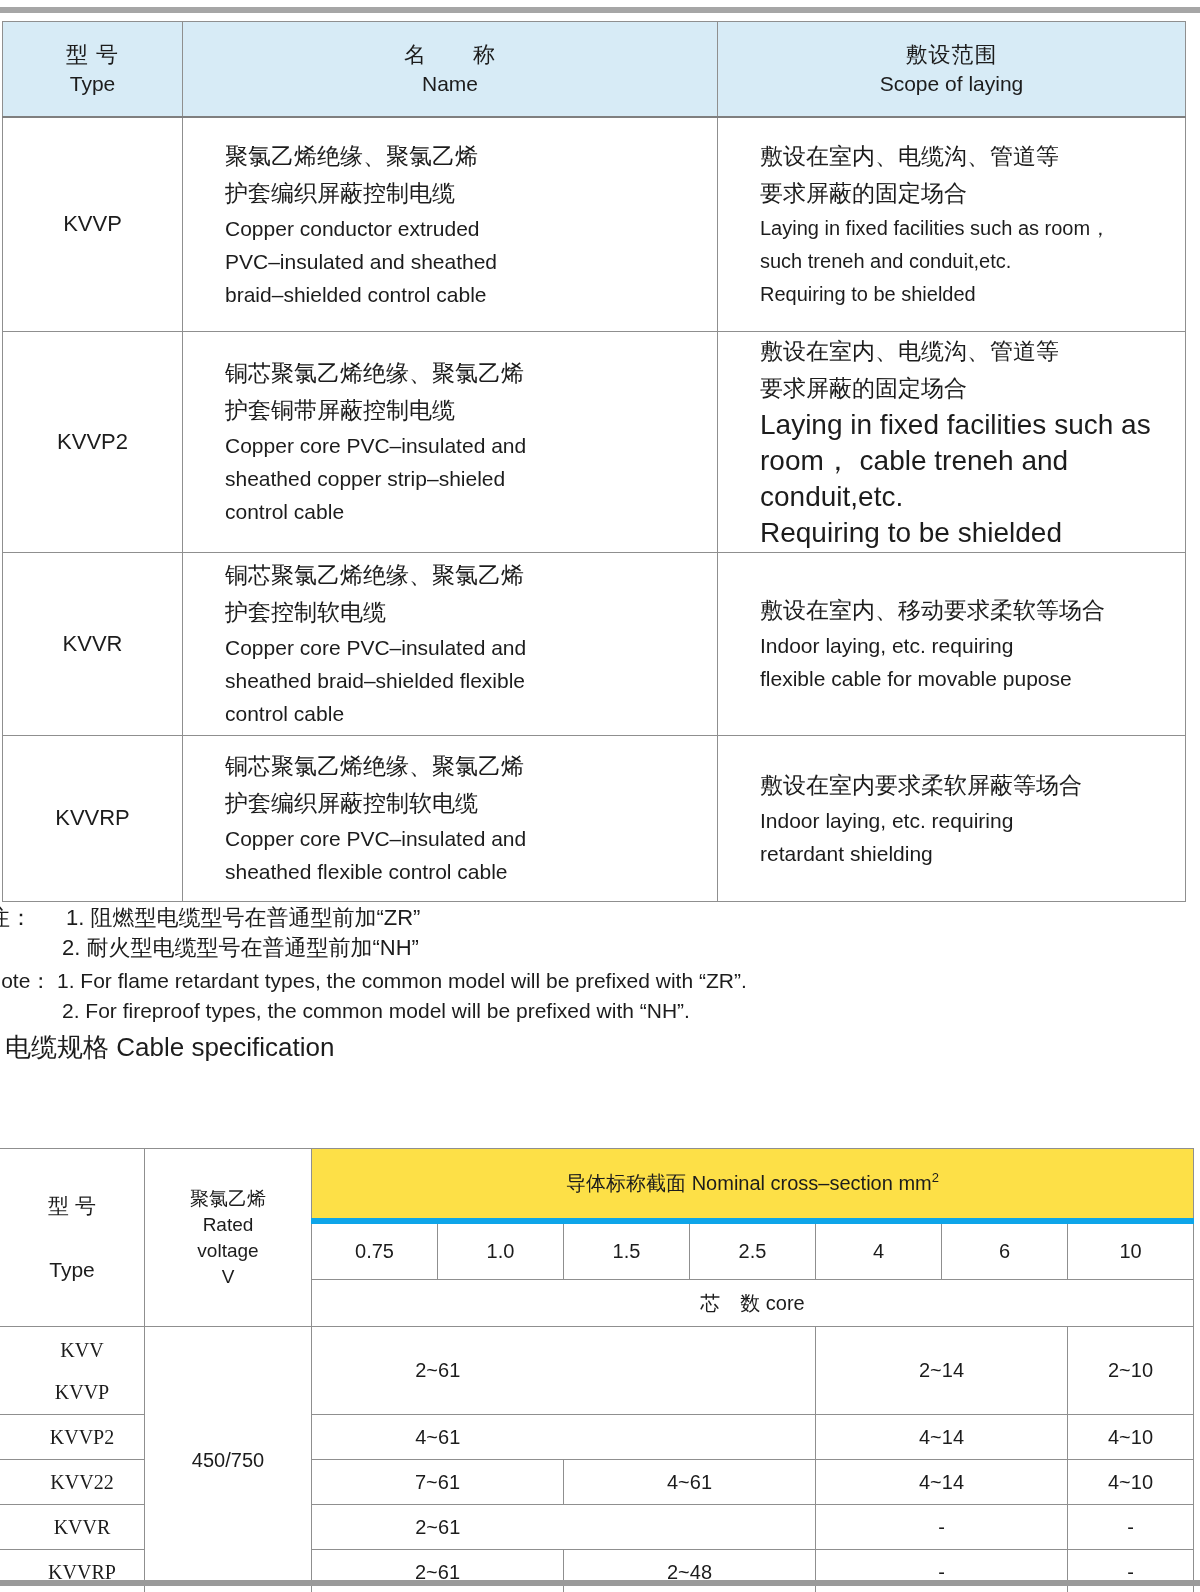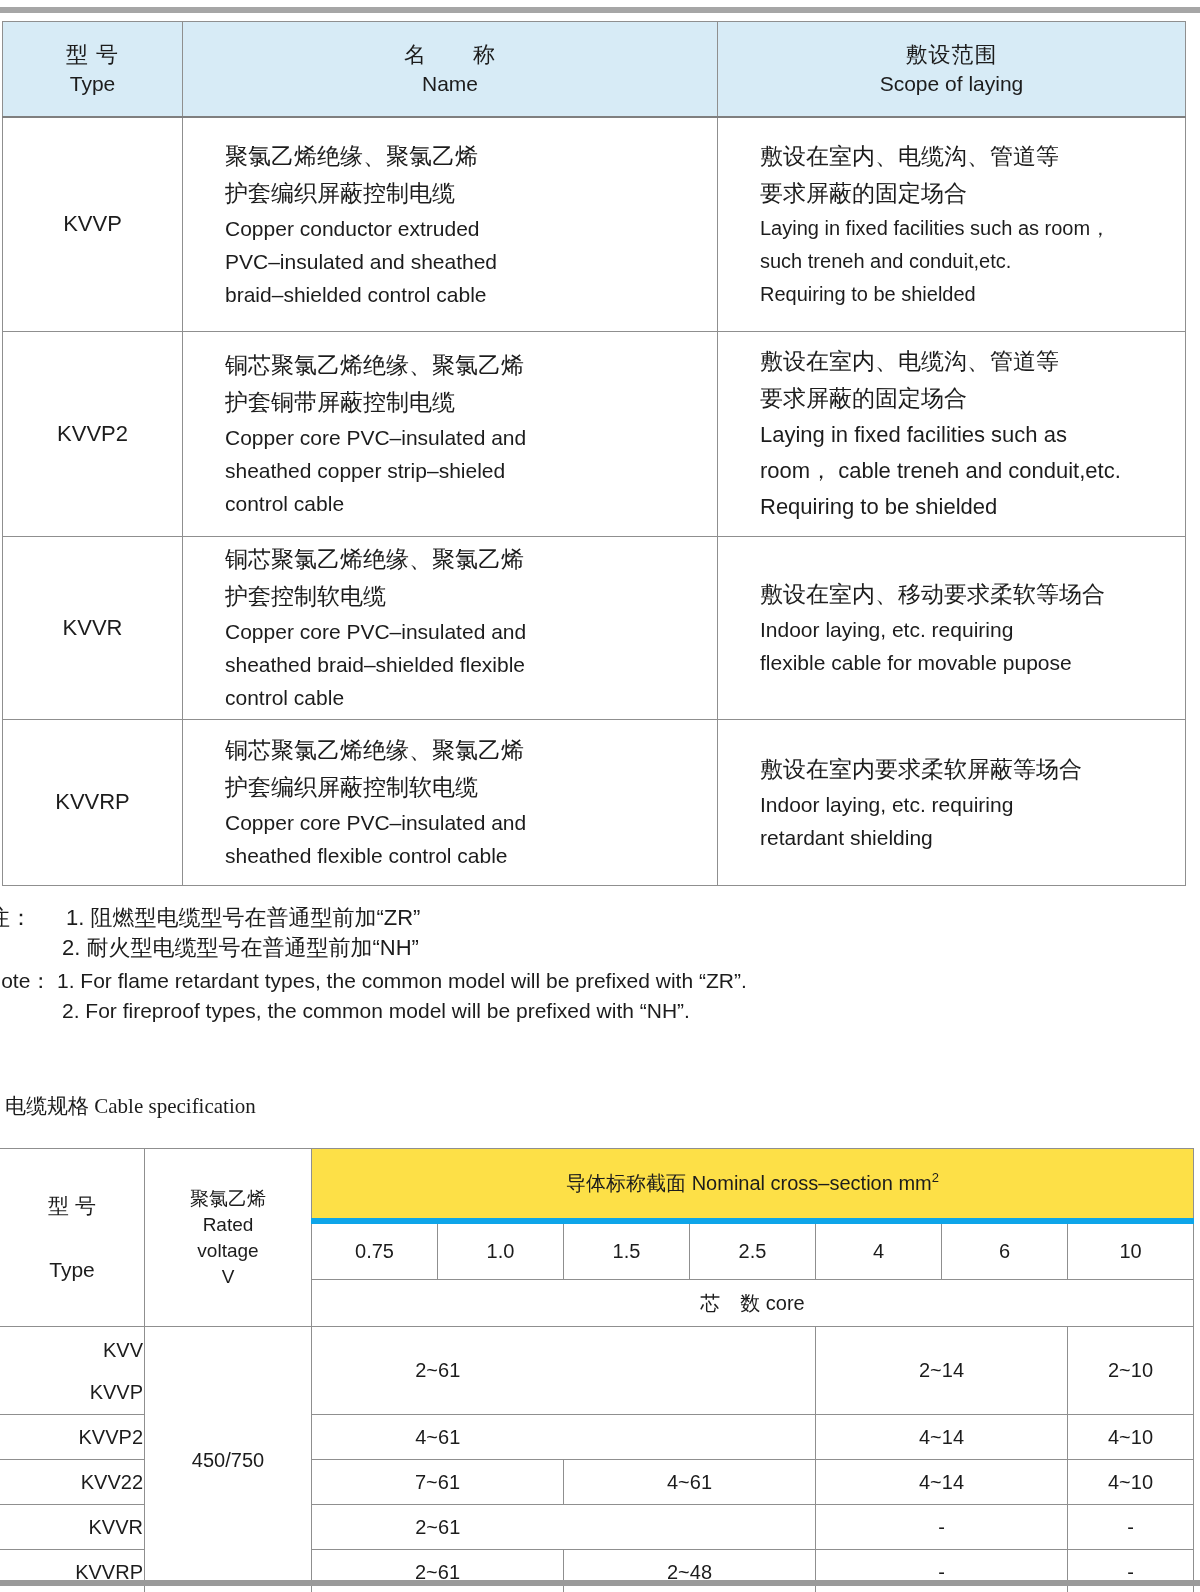--- a/index.html
+++ b/index.html
@@ -21,46 +21,46 @@
   .type-table .hdr .en{font-size:21px;line-height:28px;}
   .type-table .c-type{text-align:center;font-size:22px;}
   .type-table .c-name,.type-table .c-scope{padding-left:42px;padding-right:6px;}
   .type-table .cn{font-size:23px;line-height:37px;}
   .type-table .en{font-size:21px;line-height:33px;}
   .type-table .r0{height:214px;}
   .type-table .r1{height:205px;}
   .type-table .r2{height:183px;}
   .type-table .r3{height:166px;}
   .type-table .r0 .c-scope .en{font-size:20px;}
-  .type-table .r1 .c-scope .en{font-size:22px;line-height:36px;}
+  .type-table .r1 .c-scope .en{font-size:28px;line-height:36px;}
 
   
   .notes{position:absolute;left:0;top:0;width:1200px;height:0;}
   .notes span{position:absolute;white-space:nowrap;line-height:30px;}
   .notes .cn{font-size:22px;}
   .notes .en{font-size:21px;}
 
   
-  .section-title{position:absolute;left:5px;top:1091px;font-size:21px;line-height:30px;font-family:Liberation Serif, serif;}
+  .section-title{position:absolute;left:5px;top:1032px;font-size:26px;line-height:30px;}
 
   
   .spec-table{position:absolute;left:-1px;top:1137px;width:1194px;}
   .spec-table td{border:1px solid #8f8f8f;vertical-align:middle;text-align:center;font-size:20px;}
   .spec-table .hdr-blue{background:#fde047;height:67px;font-size:20px;border-bottom:6px solid #0ea5e9;}
   .spec-table .th-type div{font-size:21px;line-height:26px;}
   .spec-table .th-type .spread{margin-bottom:38px;}
   .spec-table .th-volt div{font-size:19px;line-height:26px;}
   .spec-table .r-sizes td{height:53px;}
   .spec-table .r-core td{height:44px;}
   .spec-table .r-d0{height:88px;}
   .spec-table .r-d1{height:42px;}
   .spec-table .r-d2{height:45px;}
   .spec-table .r-d3{height:43px;}
   .spec-table .r-d4{height:43px;}
-  .spec-table .t-left{text-align:right;padding-left:21px;}
+  .spec-table .t-left{text-align:center;padding-left:21px;font-family:Liberation Serif, serif;}
   .spec-table .t-left div{line-height:42px;}
   .spec-table td.pos25{text-align:left;padding:0;}
   .spec-table td.pos25 span{display:inline-block;width:50%;text-align:center;}
   sup{font-size:13px;}
 </style>
 </head>
 <body>
 
 <div class="band top-band"></div>
 

